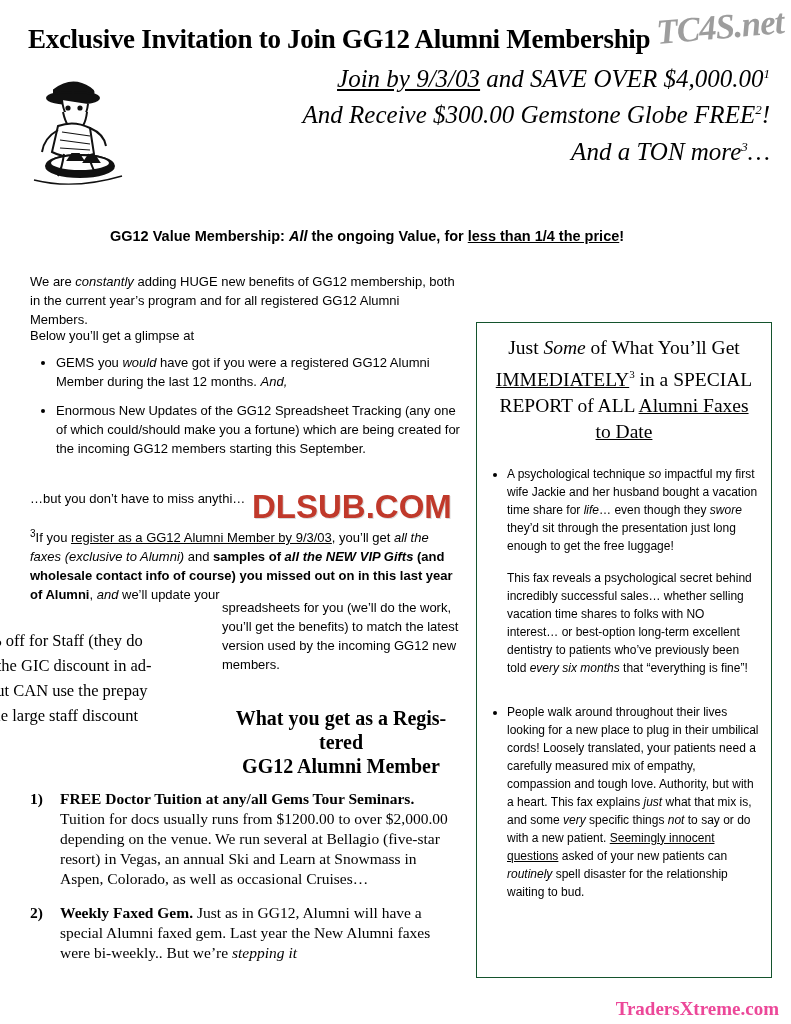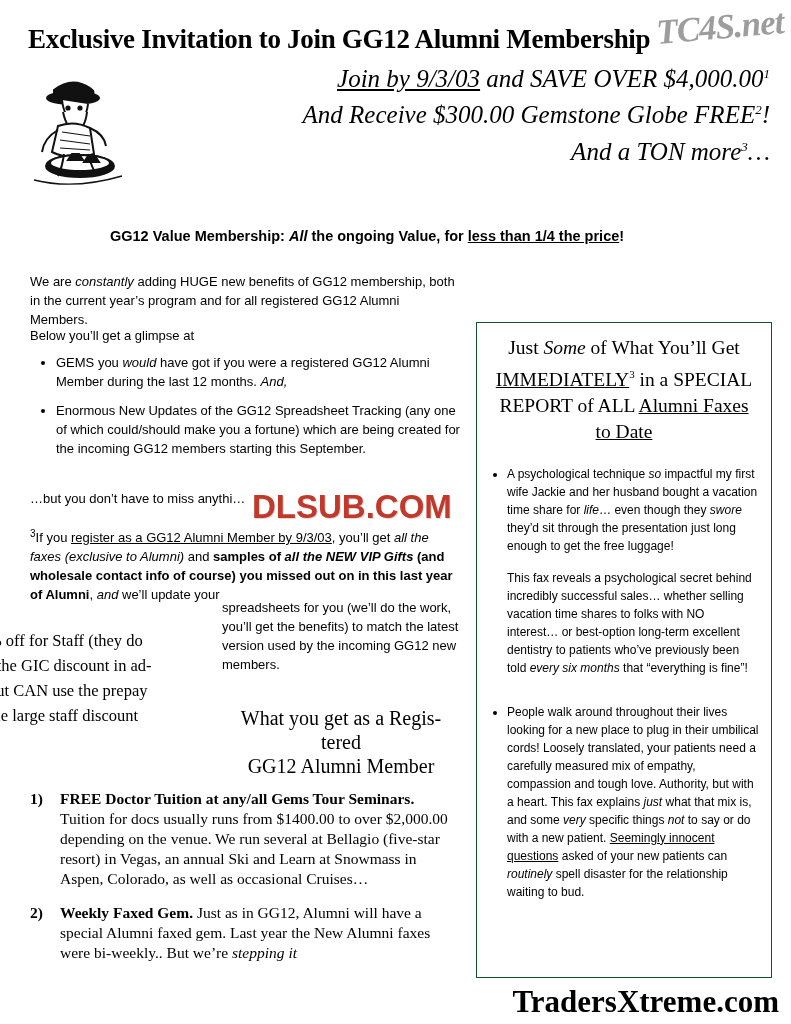--- a/index.html
+++ b/index.html
@@ -49,22 +49,22 @@
     letter-spacing: 0px;
     z-index: 40;
     text-shadow: 1px 1px 0 rgba(0,0,0,0.15);
   }
   .wm-traders {
     position: absolute;
     bottom: 4px;
     right: 12px;
     font-family: "Liberation Serif", serif;
     font-weight: bold;
-    font-size: 31px;
-    color: #000000;
+    font-size: 19px;
+    color: #ec4899;
     z-index: 40;
   }
 
   
   .headline {
     position: absolute;
     top: 24px;
     left: 28px;
     width: 740px;
     font-family: "Liberation Serif", serif;
@@ -176,21 +176,21 @@
   }
 
   
   .whatyouget {
     position: absolute;
     top: 706px;
     left: 222px;
     width: 238px;
     text-align: center;
     font-family: "Liberation Serif", serif;
-    font-weight: normal;
+    font-weight: bold;
     font-size: 20px;
     line-height: 24px;
   }
 
   
   .numlist {
     position: absolute;
     top: 789px;
     left: 30px;
     width: 430px;
@@ -338,21 +338,21 @@
   <div class="whatyouget">
     <div>What you get as a Regis-</div>
     <div>tered</div>
     <div>GG12 Alumni Member</div>
   </div>
 
   <div class="numlist">
     <div class="item">
       <div class="num">1)</div>
       <div class="txt">
-        <b>FREE Doctor Tuition at any/all Gems Tour Seminars.</b><span>  Tuition for docs usually runs from $1400.00 to over $2,000.00 depending on the venue.  We run several at Bellagio (five-star resort) in Vegas, an annual Ski and Learn at Snowmass in Aspen, Colorado, as well as occasional Cruises…</span>
+        <b>FREE Doctor Tuition at any/all Gems Tour Seminars.</b><span>  Tuition for docs usually runs from $1200.00 to over $2,000.00 depending on the venue.  We run several at Bellagio (five-star resort) in Vegas, an annual Ski and Learn at Snowmass in Aspen, Colorado, as well as occasional Cruises…</span>
       </div>
     </div>
     <div class="item">
       <div class="num">2)</div>
       <div class="txt">
         <b>Weekly Faxed Gem.</b><span>  Just as in GG12, Alumni will have a special Alumni faxed gem.  Last year the New Alumni faxes were bi-weekly.. But we’re </span><i>stepping it</i>
       </div>
     </div>
   </div>
 

